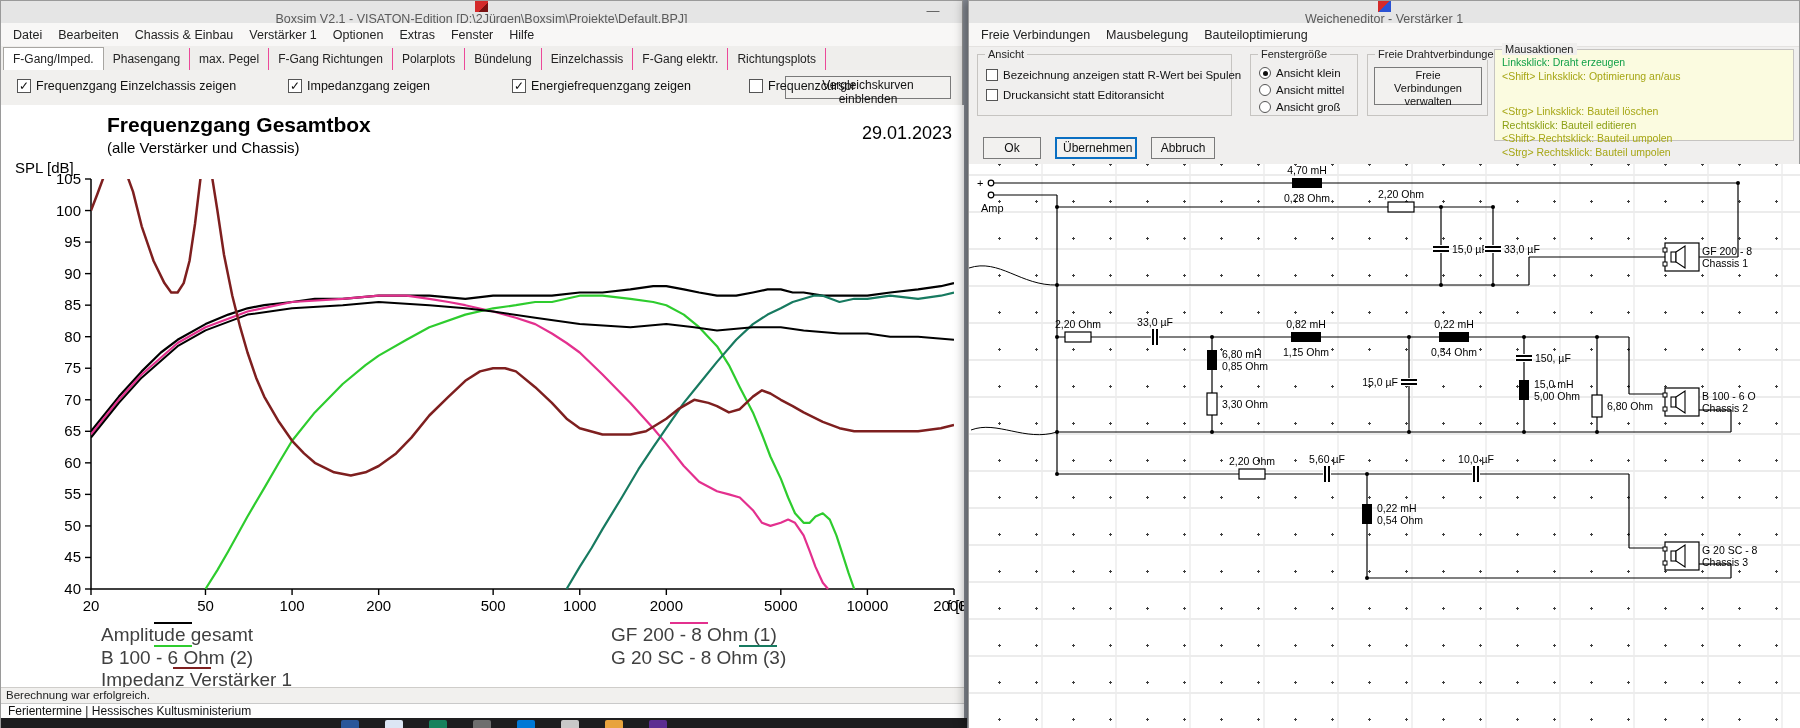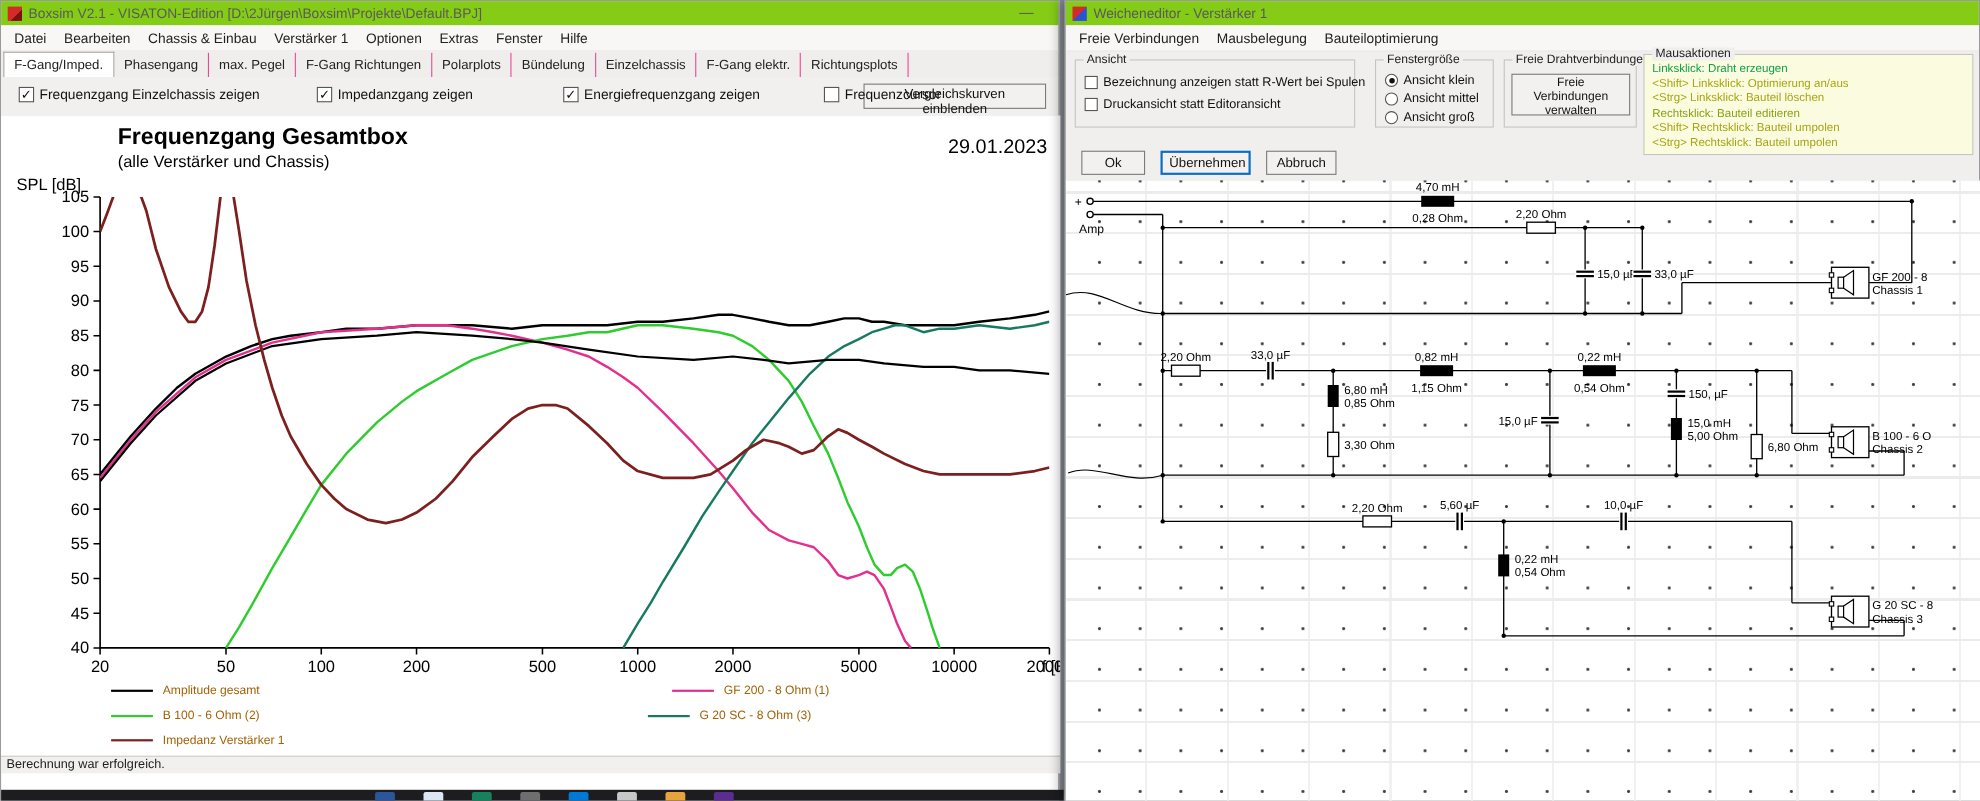--- a/index.html
+++ b/index.html
@@ -1,38 +1,38 @@
 <!DOCTYPE html>
 <html><head>
 <meta charset="utf-8">
 <style>
   html,body{margin:0;padding:0;background:#8a8f98;font-family:"Liberation Sans",sans-serif;}
   #stage{position:relative;width:1800px;height:728px;overflow:hidden;background:#8a8f98;}
   .win{position:absolute;background:#fff;border:1px solid #9a9a9a;box-sizing:border-box;}
   #boxsim-window{left:0;top:0;width:963px;height:728px;}
   #weichen-window{left:968px;top:0;width:832px;height:728px;box-shadow:-4px 0 10px rgba(0,0,0,.35);}
-  .titlebar{position:absolute;left:0;top:0;right:0;height:22px;background:#84cc16;border-bottom:1px solid #e2e0de;display:flex;align-items:center;}
+  .titlebar{position:absolute;left:0;top:0;right:0;height:22px;background:#e5e5e5;border-bottom:1px solid #e2e0de;display:flex;align-items:center;flex-direction:column;}
   .titlebar .appicon{width:13px;height:13px;margin:0 6px 0 6px;}
   .titlebar .title{font-size:12.5px;color:#5a5a5a;white-space:nowrap;overflow:hidden;}
   .win-min{position:absolute;right:18px;top:2px;width:22px;height:18px;text-align:center;color:#555;font-size:13px;cursor:default;}
   .menubar{position:absolute;left:0;top:22px;right:0;height:23px;background:#f8f7f6;border-bottom:1px solid #e4e2e0;display:flex;align-items:center;padding-left:4px;}
   .menubar .mi{font-size:12.5px;color:#222;padding:3px 8px;white-space:nowrap;text-align:center;}
   .tabbar{position:absolute;left:0;top:45px;right:0;height:24px;background:#efeeec;border-bottom:1px solid #cfcdca;display:flex;align-items:flex-end;padding-left:2px;}
   .tab{font-size:12px;color:#222;padding:4px 9px 4px 9px;border-right:1px solid #ec4899;white-space:nowrap;}
   .tab.active{background:#fff;border:1px solid #a8a6a2;border-bottom:none;}
   .toolbar{position:absolute;left:0;top:69px;right:0;height:35px;background:#f1f0ee;border-bottom:1px solid #d8d6d3;}
   .cbx-item{position:absolute;top:9px;display:flex;align-items:center;font-size:12.5px;color:#111;white-space:nowrap;}
   .cbx{width:14px;height:14px;border:1px solid #555;background:#fff;margin-right:5px;font-size:12px;line-height:13px;text-align:center;color:#111;box-sizing:border-box;}
   .pushbtn{position:absolute;background:#f2f1ef;border:1px solid #7a7a7a;font-size:12px;color:#111;text-align:center;font-family:"Liberation Sans",sans-serif;}
   #chart-area{position:absolute;left:0;top:104px;width:963px;height:582px;background:#fff;overflow:hidden;}
   .chart-text{position:absolute;color:#000;}
   #chart-title{left:106px;top:8px;font-size:21px;font-weight:bold;}
   #chart-subtitle{left:106px;top:34px;font-size:15px;}
   #chart-date{right:12px;top:18px;font-size:18px;}
-  .legend-row{position:absolute;display:flex;align-items:center;font-size:11px;color:#a16207;white-space:nowrap;}
+  .legend-row{position:absolute;display:flex;align-items:center;font-size:19px;color:#404040;white-space:nowrap;flex-direction:column;}
   .legend-swatch{width:38px;height:0;border-top-width:2.4px;border-top-style:solid;margin-right:9px;}
   #statusbar{position:absolute;left:0;top:686px;width:963px;height:16px;background:#f1f0ee;border-top:1px solid #cfcdca;font-size:11.5px;color:#222;padding:1px 0 0 5px;box-sizing:border-box;}
   #behind-strip{position:absolute;left:0;top:702px;width:963px;height:15px;background:#fdfdfd;border-top:1px solid #c9c9c9;font-size:12px;color:#111;padding:0 0 0 7px;box-sizing:border-box;}
   #taskbar{position:absolute;left:0;top:717px;width:966px;height:11px;background:#1d1d1f;overflow:hidden;}
   .tb-icon{position:absolute;top:2px;width:18px;height:18px;border-radius:2px;}
   
   #we-config{position:absolute;left:0;top:46px;right:0;height:117px;background:#f0efee;border-bottom:1px solid #cfcdca;}
   .group{position:absolute;border:1px solid #c6c4c1;box-sizing:border-box;}
   .group>.glabel{position:absolute;top:-7px;left:7px;background:#f0efee;padding:0 3px;font-size:11px;color:#222;white-space:nowrap;}
   .small-cbx-row{position:absolute;display:flex;align-items:center;font-size:11.5px;color:#111;white-space:nowrap;}
@@ -179,32 +179,33 @@
             <span>B 100 - 6 Ohm (2)</span>
           </div>
           <div class="legend-row" style="left: 100px; top: 562px;">
             <span class="legend-swatch" style="border-top-color: rgb(126, 31, 31);"></span>
             <span>Impedanz Verstärker 1</span>
           </div>
           <div class="legend-row" style="left: 610px; top: 517px;">
             <span class="legend-swatch" style="border-top-color: rgb(227, 48, 142);"></span>
             <span>GF 200 - 8 Ohm (1)</span>
           </div>
-          <div class="legend-row" style="left: 588px; top: 540px;">
+          <div class="legend-row" style="left: 610px; top: 540px; align-items: flex-end;">
             <span class="legend-swatch" style="border-top-color: rgb(23, 122, 96);"></span>
             <span>G 20 SC - 8 Ohm (3)</span>
           </div>
           <div class="legend-row" style="left: 610px; top: 562px; margin-top: 20px;">
             <span class="legend-swatch" style="border-top-color: rgb(0, 0, 0);"></span>
             <span>Energiefrequenzgang</span>
           </div>
         </div>
     </div>
 
     <div id="statusbar">Berechnung war erfolgreich.</div>
+    <div id="behind-strip">Ferientermine | Hessisches Kultusministerium</div>
     <div id="taskbar">
         <div class="tb-icon" style="left: 340px; background: rgb(43, 87, 154);"></div>
         <div class="tb-icon" style="left: 384px; background: rgb(220, 230, 244);"></div>
         <div class="tb-icon" style="left: 428px; background: rgb(22, 130, 93);"></div>
         <div class="tb-icon" style="left: 472px; background: rgb(110, 110, 110);"></div>
         <div class="tb-icon" style="left: 516px; background: rgb(0, 120, 214);"></div>
         <div class="tb-icon" style="left: 560px; background: rgb(200, 200, 200);"></div>
         <div class="tb-icon" style="left: 604px; background: rgb(232, 163, 61);"></div>
         <div class="tb-icon" style="left: 648px; background: rgb(92, 45, 145);"></div>
       </div>
@@ -258,21 +259,21 @@
       <div class="group" style="left:398px;top:7px;width:121px;height:62px;">
         <span class="glabel">Freie Drahtverbindunge</span>
         <button class="pushbtn" style="left:6px;top:12px;width:108px;height:38px;white-space:normal;font-size:11px;line-height:13px;">Freie Verbindungen verwalten</button>
       </div>
 
       <div class="group" id="group-maus" style="left: 525px; top: 2px; width: 300px; height: 92px; background: rgb(251, 251, 224);">
         <span class="glabel">Mausaktionen</span>
         <div id="maus-lines" style="position:absolute;left:7px;top:6px;right:4px;">
             <div class="maus-line" style="color: rgb(17, 160, 72);">Linksklick: Draht erzeugen</div>
             <div class="maus-line" style="color: rgb(166, 166, 20);">&lt;Shift&gt; Linksklick: Optimierung an/aus</div>
-            <div class="maus-line" style="color: rgb(166, 166, 20);">&lt;Strg&gt; Linksklick: Bauteil löschen</div>
+            <div class="maus-line" style="color: rgb(166, 166, 20); margin-top: 22px;">&lt;Strg&gt; Linksklick: Bauteil löschen</div>
             <div class="maus-line" style="color: rgb(140, 160, 20);">Rechtsklick: Bauteil editieren</div>
             <div class="maus-line" style="color: rgb(166, 166, 20);">&lt;Shift&gt; Rechtsklick: Bauteil umpolen</div>
             <div class="maus-line" style="color: rgb(166, 166, 20);">&lt;Strg&gt; Rechtsklick: Bauteil umpolen</div>
           </div>
       </div>
       <button class="pushbtn" style="left:14px;top:90px;width:58px;height:22px;">Ok</button>
       <button class="pushbtn" style="left:86px;top:90px;width:82px;height:22px;border:2px solid #0a6fc2;">Übernehmen</button>
       <button class="pushbtn" style="left:182px;top:90px;width:64px;height:22px;">Abbruch</button>
     </div>
 

